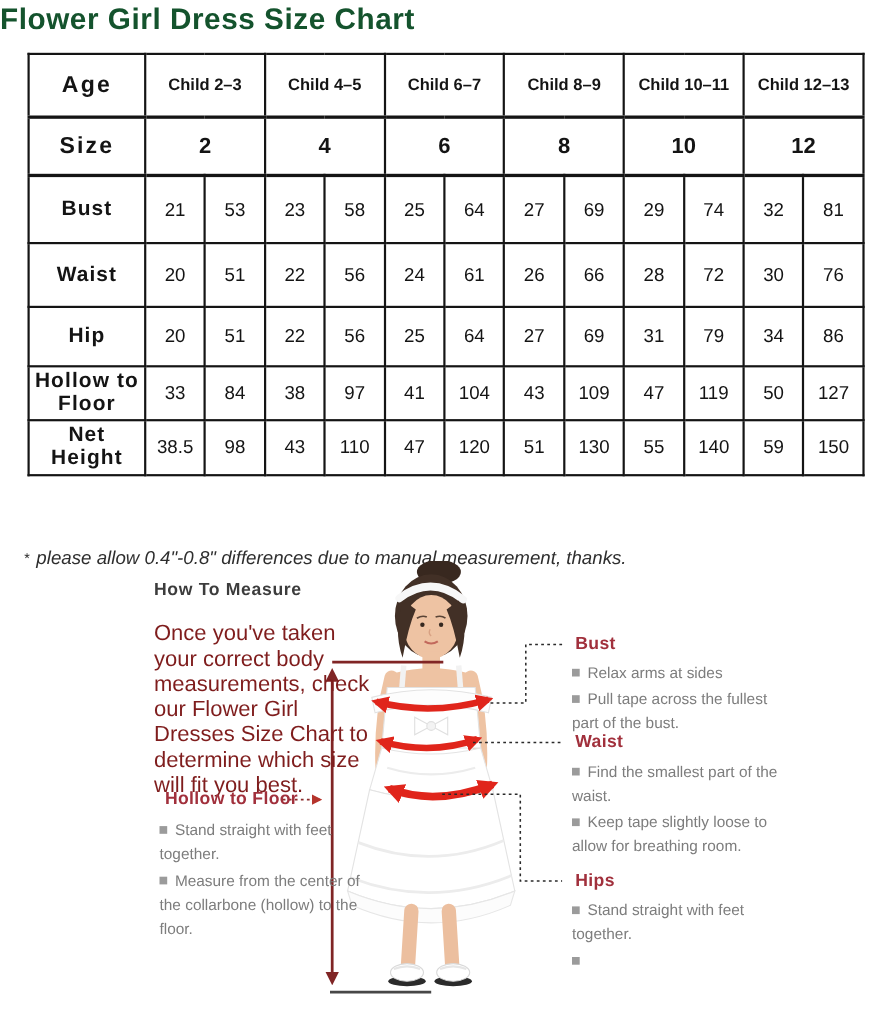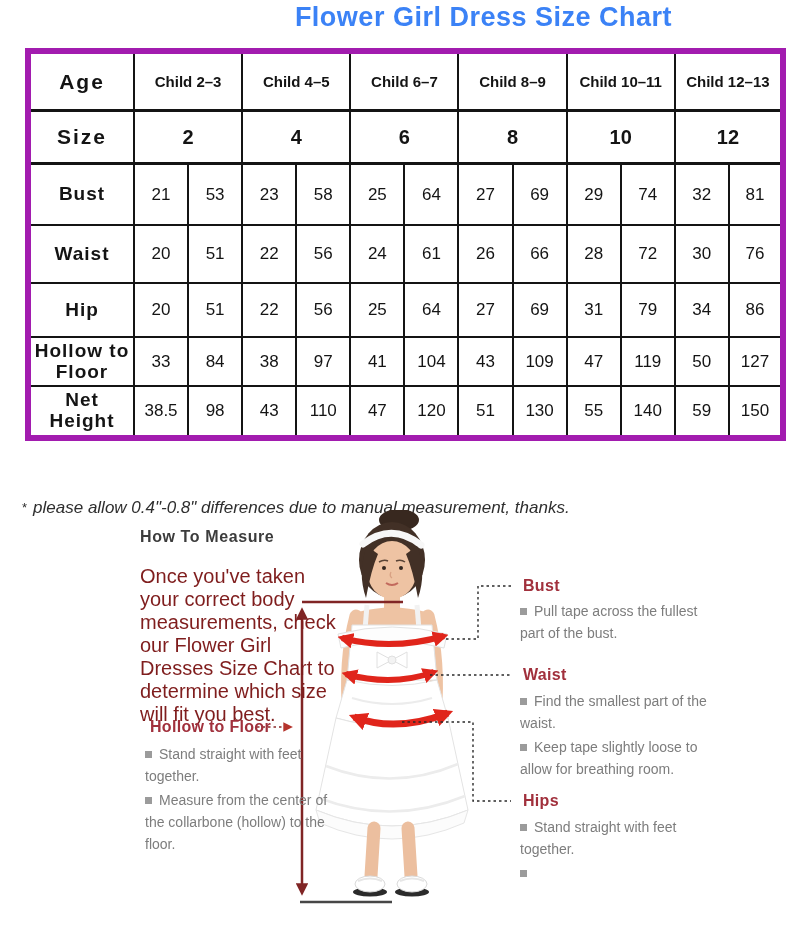--- a/index.html
+++ b/index.html
@@ -1,26 +1,26 @@
 <!DOCTYPE html>
 <html><head>
 <meta charset="utf-8">
 <style>
   html,body{margin:0;padding:0;}
   body{width:800px;height:929px;background:#ffffff;font-family:"Liberation Sans",sans-serif;overflow:hidden;}
   .page{position:relative;width:800px;height:929px;background:#fff;}
 
   
-  .title{position:absolute;top:2px;left:0;width:672px;text-align:right;
-         font-size:27px;font-weight:700;color:#3b82f6;letter-spacing:0.5px;}
+  .title{position:absolute;top:2px;left:0;width:672px;text-align:left;
+         font-size:27px;font-weight:700;color:#14532d;letter-spacing:0.5px;}
 
   
   table.sizechart{position:absolute;left:25px;top:48px;width:761px;
         border-collapse:collapse;table-layout:fixed;background:#fff;}
-  table.sizechart{border:6px solid #a21caf;}
+  table.sizechart{border:2px solid #a21caf;}
   table.sizechart td{border:2px solid #141414;text-align:center;vertical-align:middle;
         color:#141414;padding:0;}
   col.labelcol{width:106px;}
   tr.age-row td{height:55px;font-size:15px;font-weight:700;border-bottom-width:3px;}
   tr.age-row td.hdr-label{font-size:21px;letter-spacing:2px;}
   tr.size-row td{height:50px;font-size:20px;font-weight:700;border-bottom-width:3px;}
   tr.size-row td.hdr-label{font-size:21px;letter-spacing:2px;}
   tr.units-row td{height:55px;font-size:16px;font-weight:400;}
   tr.data-row td{font-size:17px;font-weight:400;}
   tr.data-row td.mlabel{font-size:19px;font-weight:700;letter-spacing:1px;line-height:1.1;padding:0 2px;}
@@ -247,20 +247,21 @@
     <div class="intro">Once you've taken your correct body measurements, check our Flower Girl Dresses Size Chart to determine which size will fit you best.</div>
 
     <div class="redhead h-hollow">Hollow to Floor</div>
     <div class="bullets b-hollow">
       <div class="bullet"><span class="sq"></span><span>Stand straight with feet together.</span></div>
       <div class="bullet"><span class="sq"></span><span>Measure from the center of the collarbone (hollow) to the floor.</span></div>
     </div>
 
     <div class="redhead h-bust">Bust</div>
     <div class="bullets b-bust">
+      <div class="bullet"><span class="sq"></span><span>Relax arms at sides</span></div>
       <div class="bullet"><span class="sq"></span><span>Pull tape across the fullest part of the bust.</span></div>
     </div>
 
     <div class="redhead h-waist">Waist</div>
     <div class="bullets b-waist">
       <div class="bullet"><span class="sq"></span><span>Find the smallest part of the waist.</span></div>
       <div class="bullet"><span class="sq"></span><span>Keep tape slightly loose to allow for breathing room.</span></div>
     </div>
 
     <div class="redhead h-hips">Hips</div>

